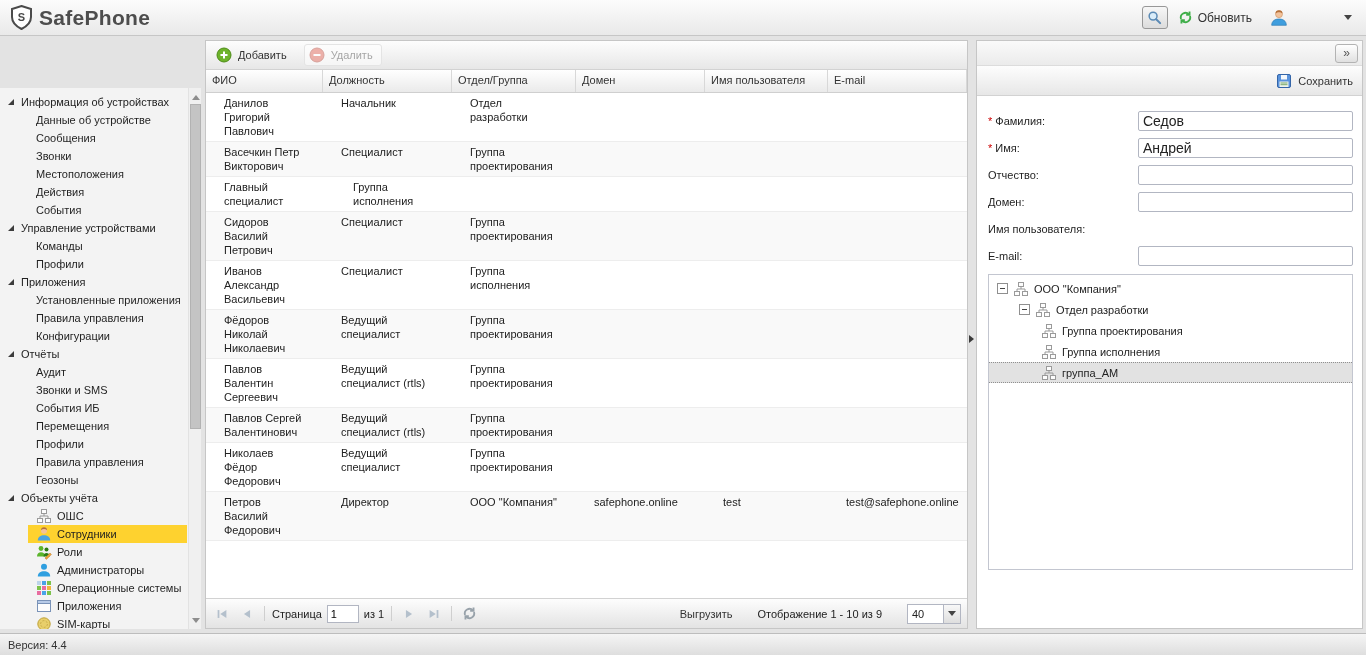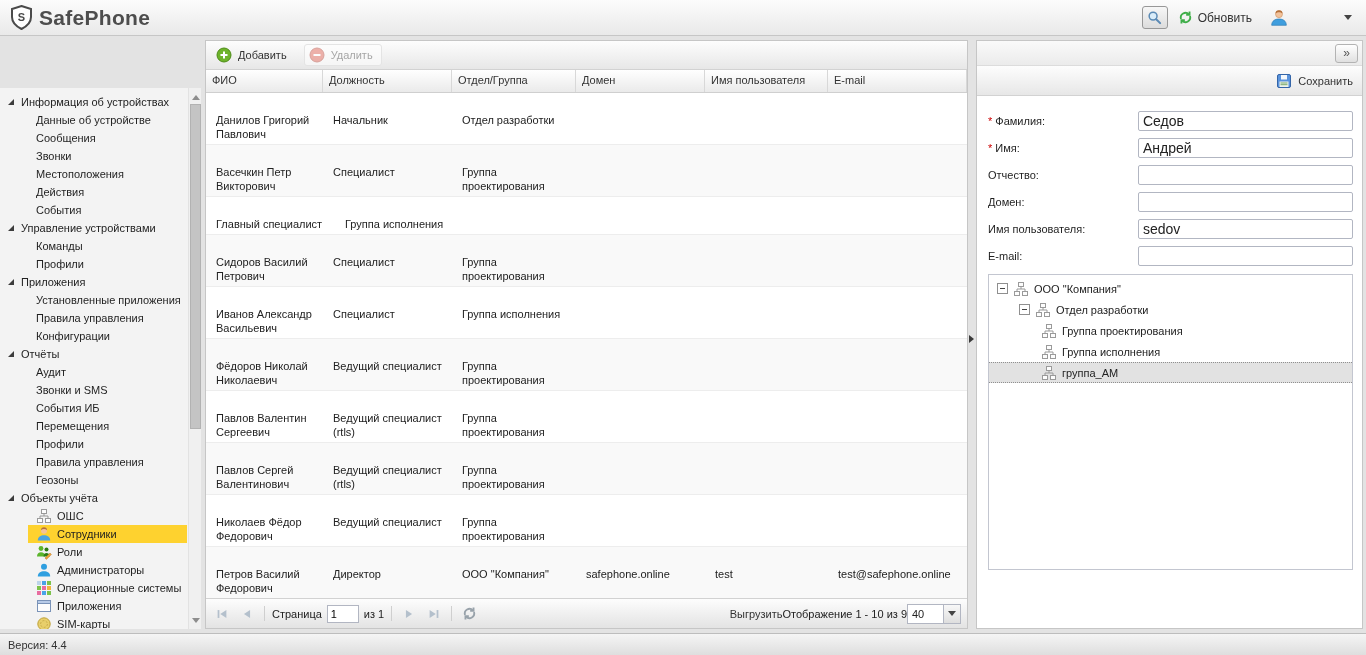--- a/index.html
+++ b/index.html
@@ -46,27 +46,27 @@
   .tb-btn { display:flex; align-items:center; gap:6px; background:none; border:1px solid transparent; border-radius:3px;
             padding:2px 8px 2px 4px; font-family:inherit; font-size:11px; color:#333; cursor:pointer; }
   .tb-btn.disabled { color:#a6a6a6; background:rgba(255,255,255,.55); border-color:#e4e4e4; cursor:default; }
   .g-head { display:flex; height:23px; flex:none; background:linear-gradient(#ffffff,#eaeaea); border-bottom:1px solid #cfcfcf; }
   .gh-cell { padding:4px 6px; border-right:1px solid #d8d8d8; color:#333; cursor:pointer; white-space:nowrap; overflow:hidden; }
   .c0{width:117px;flex:none} .c1{width:129px;flex:none} .c2{width:124px;flex:none}
   .c3{width:129px;flex:none} .c4{width:123px;flex:none} .c5{flex:1}
   .g-body { flex:1; overflow:hidden; background:#fff; }
   .grow { display:flex; min-height:34px; border-bottom:1px solid #ededed; cursor:pointer; }
   .grow.alt { background:#f9f9f9; }
-  .gcell { padding:3px 10px; line-height:14px;margin-top:17px; }
+  .gcell { padding:3px 18px; line-height:14px; }
   .g-paging { height:30px; flex:none; border-top:1px solid #d2d2d2; background:linear-gradient(#fdfdfd,#e3e3e3);
               display:flex; align-items:center; padding:0 6px; gap:5px; }
   .pg-btn { width:20px; height:20px; border:none; background:none; display:flex; align-items:center; justify-content:center; cursor:pointer; }
   .pg-sep { width:1px; height:15px; background:#cfcfcf; margin:0 2px; }
   .pg-input { width:32px; height:18px; border:1px solid #b2b6c2; background:#fff; font-family:inherit; font-size:11px; padding:0 3px; }
-  .pg-right { margin-left:auto; display:flex; align-items:center; gap:0; }
+  .pg-right { margin-left:auto; display:flex; align-items:center; gap:25px; }
   .pg-export { background:none; border:none; font-family:inherit; font-size:11px; color:#333; cursor:pointer; }
   .pg-select { display:flex; width:54px; height:20px; border:1px solid #b2b6c2; background:#fff; align-items:center; cursor:pointer; }
   .pg-select .val { flex:1; padding-left:4px; }
   .pg-select .dd { width:17px; height:100%; border-left:1px solid #b2b6c2; background:linear-gradient(#f8f8f8,#dedede);
                    display:flex; align-items:center; justify-content:center; }
 
   
   .split { width:8px; flex:none; position:relative; cursor:col-resize; }
   .split-arrow { position:absolute; top:295px; left:1px; width:0; height:0;
                  border-top:4px solid transparent; border-bottom:4px solid transparent; border-left:5px solid #3a3a3a; }
@@ -495,21 +495,20 @@
           <div class="f-row">
             <label class="f-label"><span>Отчество:</span></label>
             <input class="f-input" value="" style="">
           </div>
           <div class="f-row">
             <label class="f-label"><span>Домен:</span></label>
             <input class="f-input" value="" style="">
           </div>
           <div class="f-row">
             <label class="f-label"><span>Имя пользователя:</span></label>
-            <input class="f-input" value="sedov" style="">
           </div>
           <div class="f-row">
             <label class="f-label"><span>E-mail:</span></label>
             <input class="f-input" value="" style="">
           </div>
         </div>
       <div class="d-tree" id="detailTree">
           <div class="t-row" style="padding-left: 8px;">
             <span class="t-exp"></span>
             <span class="t-ic">

